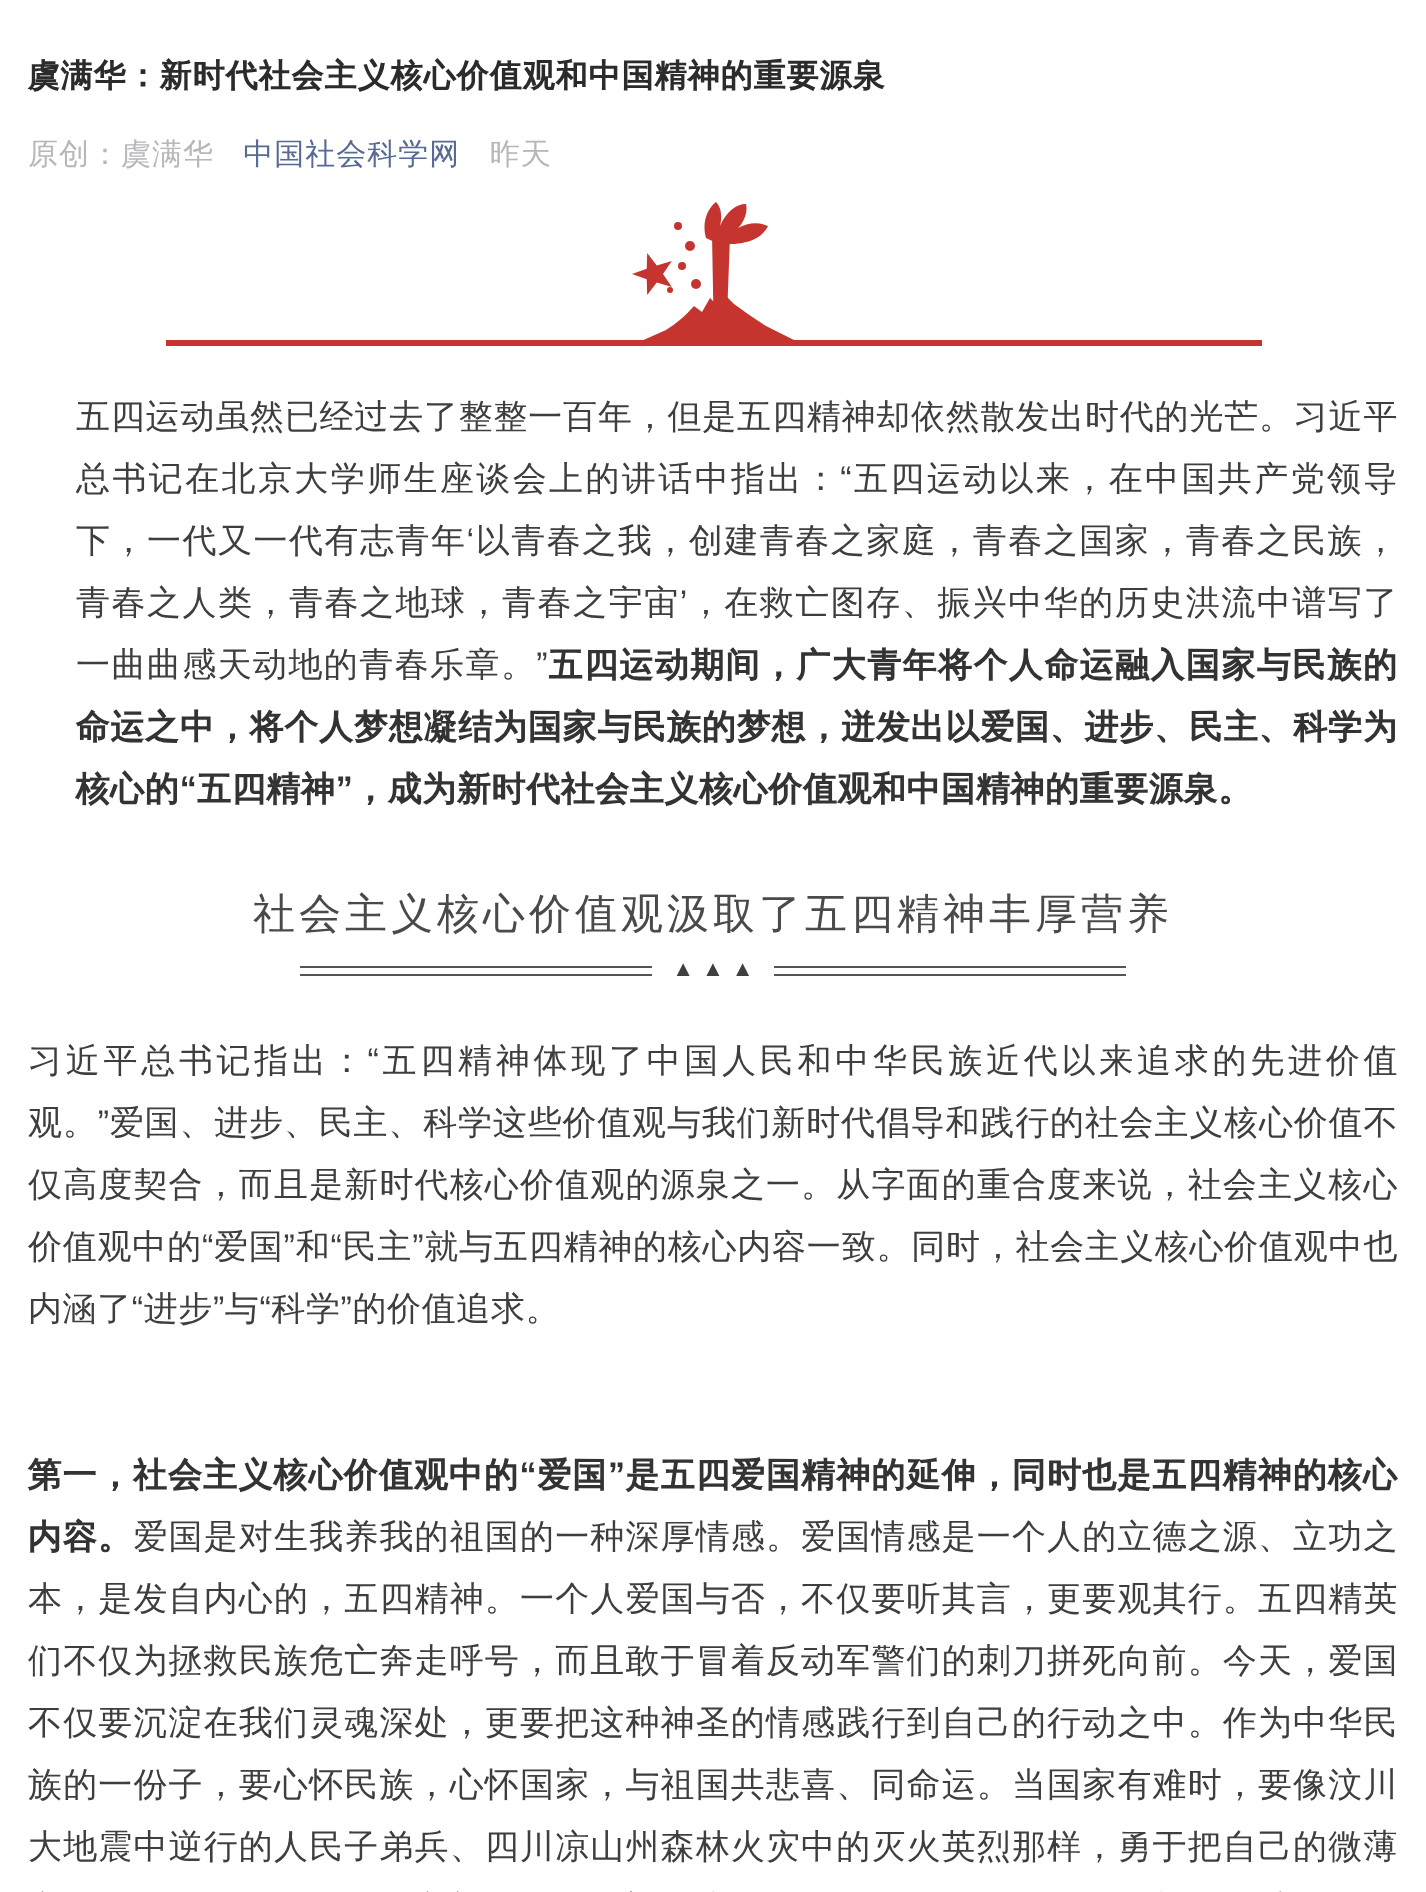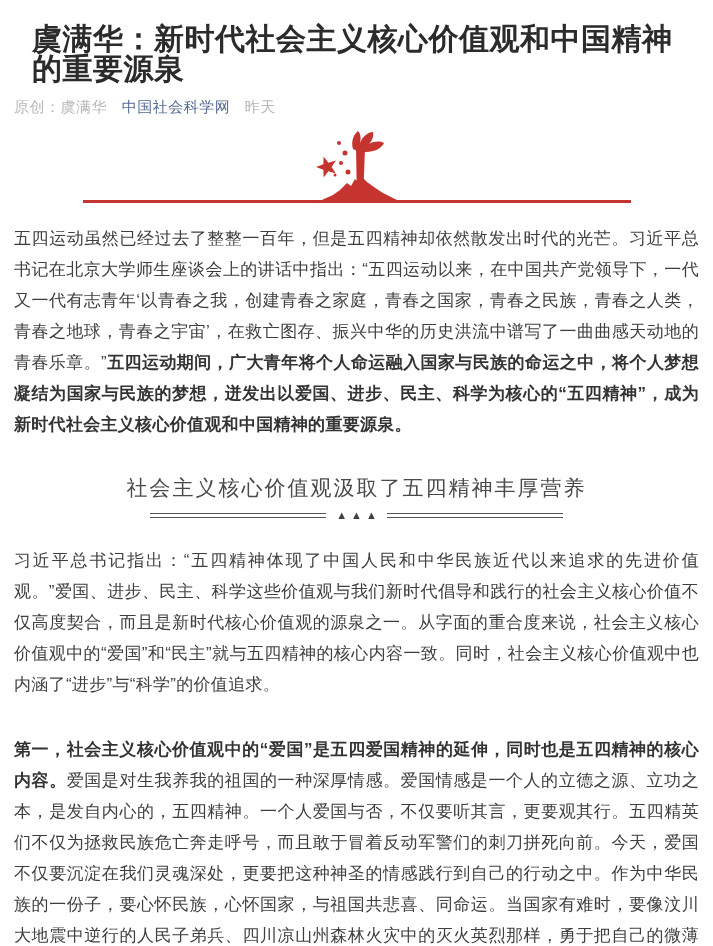--- a/index.html
+++ b/index.html
@@ -10,22 +10,22 @@
   body {
     width: 713px;
     height: 946px;
     overflow: hidden;
     font-family: "Liberation Sans", "DejaVu Sans", sans-serif;
   }
   .page {
     padding: 0 14px;
   }
   h1.title {
-    margin: 24px 0 0 18px;
-    font-size: 30px;
+    margin: 24px 0 0 0;
+    font-size: 16px;
     line-height: 30px;
     font-weight: bold;
     color: #2b2b2b;
     letter-spacing: 0.5px;
   }
   .byline {
     margin-top: 14px;
     font-size: 15px;
     color: #b7b7bb;
     letter-spacing: 0.5px;
@@ -50,22 +50,22 @@
     line-height: 31px;
     color: #3e3e3e;
     text-align: justify;
     margin: 0;
     letter-spacing: 0.3px;
   }
   .content p strong {
     font-weight: bold;
     color: #333333;
   }
-  #p1 { margin-bottom: 36px; }
-  #p2 { margin-bottom: 34px; }
+  #p1 { margin-bottom: 36px; margin-left: 24px; }
+  #p2 { margin-bottom: 52px; }
   h2.section-heading {
     margin: 0 0 10px 0;
     font-size: 21px;
     font-weight: normal;
     color: #4a4a4a;
     text-align: center;
     letter-spacing: 2px;
     line-height: 24px;
   }
   .divider {

